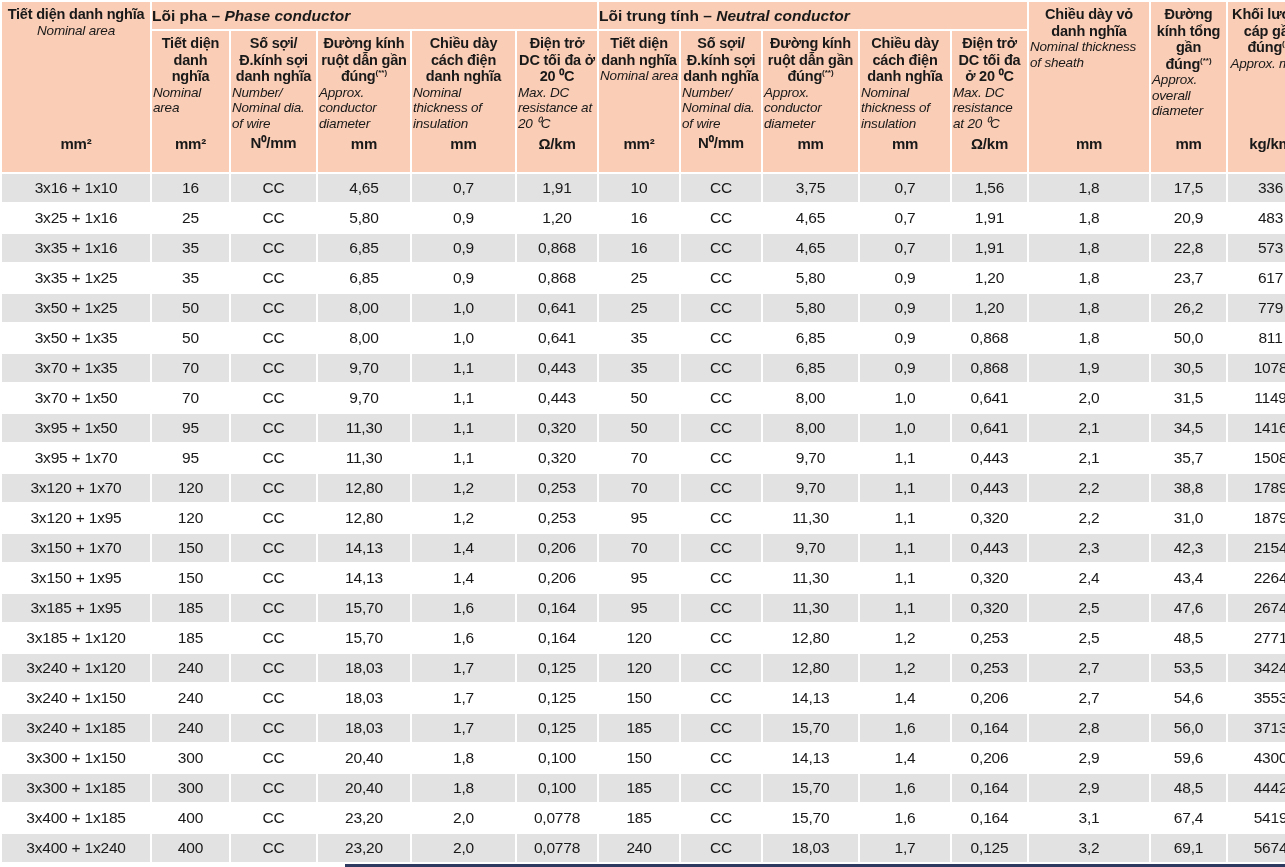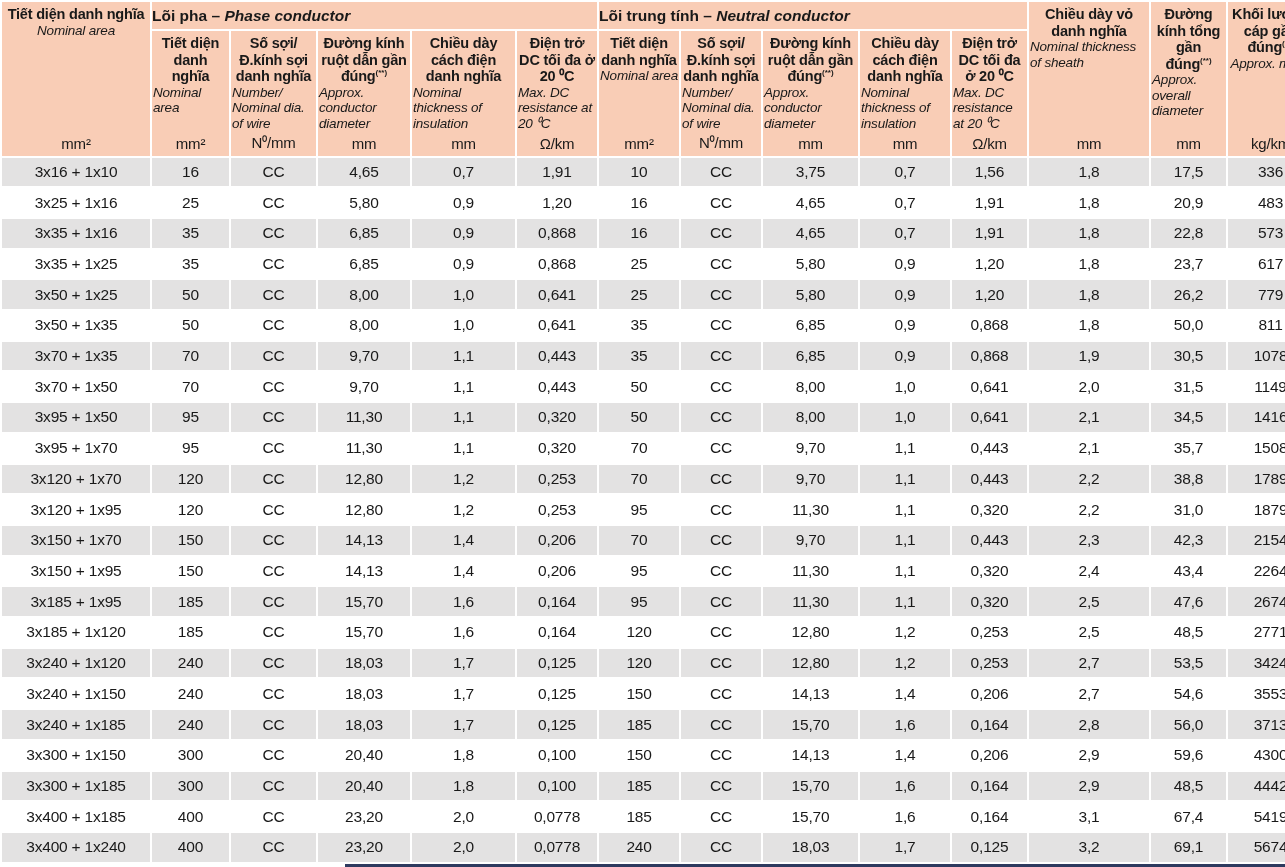--- a/index.html
+++ b/index.html
@@ -18,25 +18,25 @@
     table-layout:fixed;
   }
   th,td{padding:0;margin:0;}
   
   .hd{background:#f9cdb6;vertical-align:top;font-weight:normal;}
   .group-cell{background:#f9cdb6;height:27px;vertical-align:middle;text-align:left;}
   .gvi{font-weight:bold;font-size:15.5px;}
   .gen{font-style:italic;font-size:15.5px;}
   .hwrap{
     display:flex;flex-direction:column;align-items:center;
-    height:100%;box-sizing:border-box;padding:4px 1px 4px 1px;
+    height:100%;box-sizing:border-box;padding:4px 1px 20px 1px;
   }
   .vi{font-weight:bold;font-size:14.5px;line-height:1.14;text-align:center;letter-spacing:-0.2px;}
   .en{font-style:italic;font-size:13.5px;line-height:1.16;text-align:left;letter-spacing:-0.2px;}
-  .unit{margin-top:auto;font-size:15px;text-align:center;letter-spacing:-0.2px;}
+  .unit{margin-top:auto;font-size:15px;text-align:center;letter-spacing:-0.2px;font-weight:bold;}
   sup.fmark{font-size:8px;font-weight:bold;vertical-align:super;letter-spacing:0;}
   
   tbody td{
     font-size:15.5px;text-align:center;vertical-align:middle;
     letter-spacing:-0.2px;white-space:nowrap;background:#ffffff;
   }
   tbody tr:nth-child(odd) td{background:#e3e2e2;}
   .bottom-bar{
     position:absolute;left:345px;right:0;bottom:0;height:3px;
     background:#2e3a5f;

